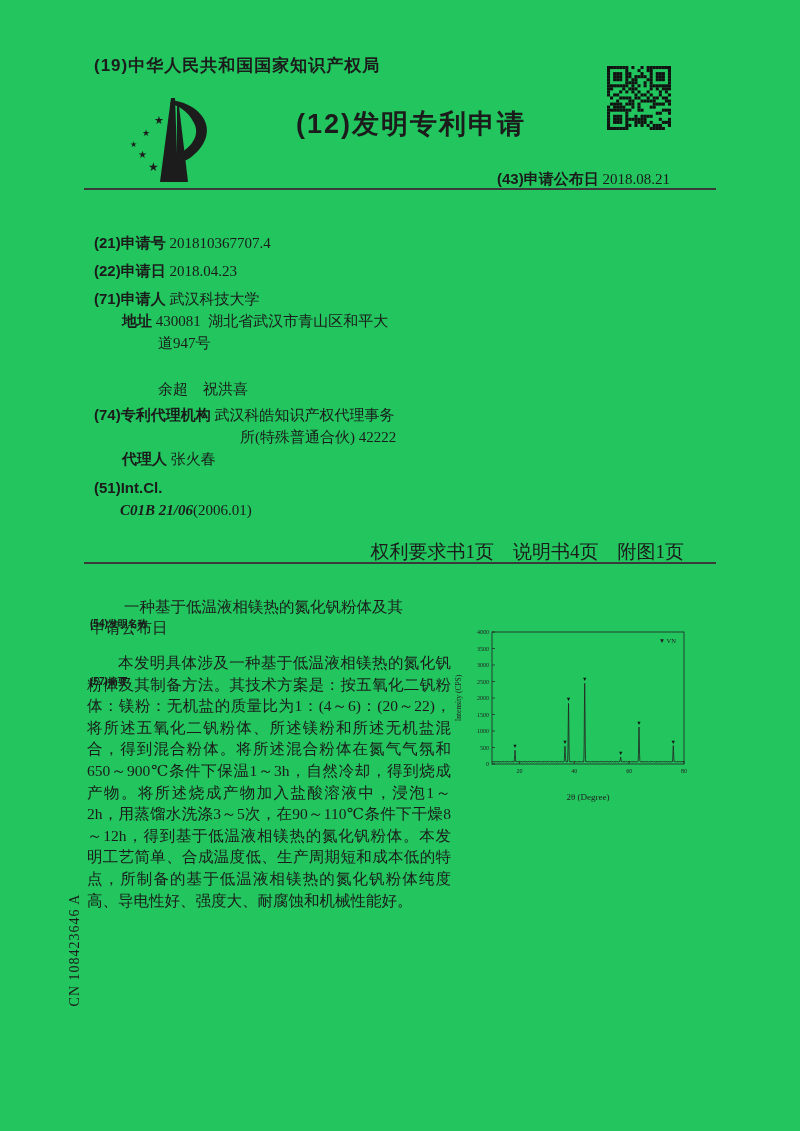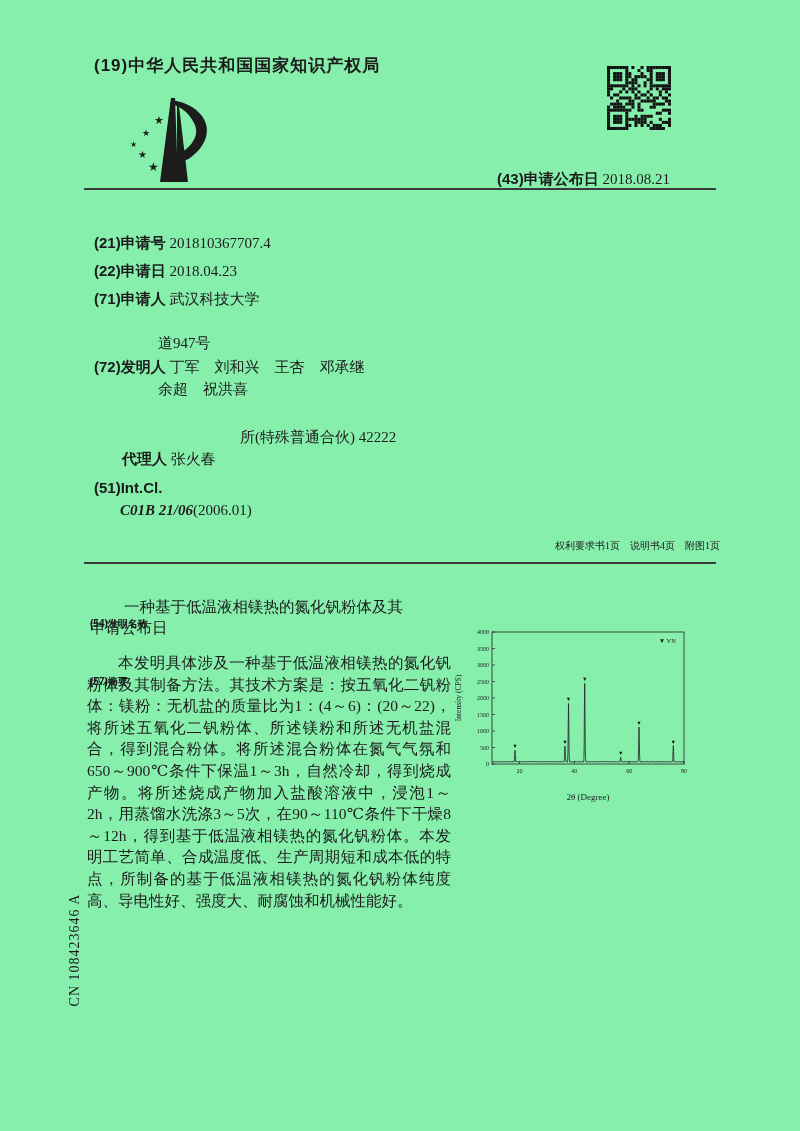--- a/index.html
+++ b/index.html
@@ -1,37 +1,37 @@
 <!DOCTYPE html>
 <html><head>
 <meta charset="utf-8">
 <style>
   * { margin:0; padding:0; box-sizing:border-box; }
   html,body { background:#e8e8e8; }
   .page {
     position:relative; width:800px; height:1131px; margin:0 auto;
-    background:#86efac; overflow:hidden;
+    background:#22c55e; overflow:hidden;
     font-family:"Liberation Serif","DejaVu Serif",serif; color:#1b1b1b;
   }
   .abs { position:absolute; }
   .sans-b { font-family:"Liberation Sans","DejaVu Sans",sans-serif; font-weight:bold; }
   .serif { font-family:"Liberation Serif","DejaVu Serif",serif; }
   .office { left:94px; top:54px; font-size:17px; letter-spacing:1px; }
   .doc-type { left:296px; top:106px; font-size:27px; letter-spacing:2px; }
   .qr { left:607px; top:66px; width:64px; height:64px; }
   .logo { left:118px; top:92px; width:112px; height:96px; }
   .pub-row { left:497px; font-size:15px; white-space:pre; }
   .pub-row .lbl { font-family:"Liberation Sans","DejaVu Sans",sans-serif; font-weight:bold; }
   .pub-row .val { font-family:"Liberation Serif","DejaVu Serif",serif; }
   .rule { left:84px; width:632px; height:2px; background:#3a3a3a; }
   .bib { font-size:15px; white-space:pre;margin-top:32px; }
   .bib .lbl { font-family:"Liberation Sans","DejaVu Sans",sans-serif; font-weight:bold; }
   .bib .val { font-family:"Liberation Serif","DejaVu Serif",serif; }
   .intcl-code { font-style:italic; font-weight:bold; }
-  .pages-info { right:80px; top:539px; font-size:10px; white-space:pre; text-align:right; }
+  .pages-info { right:116px; top:539px; font-size:19px; white-space:pre; text-align:right; }
   .sec-label { font-size:10px;margin-top:42px; }
   .body-text { font-size:15.5px; line-height:21.6px;text-align:right; }
   .abstract { left:87px; top:652px; width:364px; text-align:justify; text-indent:2em; }
   .chart { left:452px; top:616px; width:244px; height:192px; }
   .side-num {
     left:5px; top:942px; width:140px; text-align:center;
     transform:rotate(-90deg); font-size:14px; letter-spacing:1px; white-space:pre;
   }
 </style>
 </head>
@@ -288,35 +288,37 @@
         <path d="M54,8 C 90,14 102,44 72,66 C 64,71 58,70 56,64 C 68,60 84,46 76,31 C 70,19 60,13 52,12 Z"></path>
         <text x="36" y="32" font-size="11">★</text>
         <text x="24" y="44" font-size="9">★</text>
         <text x="12" y="55" font-size="8">★</text>
         <text x="20" y="66" font-size="10">★</text>
         <text x="30" y="79" font-size="12">★</text>
       </g>
     </svg>
   </div>
 
+  <div class="abs doc-type sans-b">(12)发明专利申请</div>
 
   <div class="abs pub-row" style="top:170px;"><span class="lbl">(43)申请公布日</span><span class="val"> <span>2018.08.21</span></span></div>
 
   <div class="abs rule" style="top:188px;"></div>
 
   <div class="abs bib" style="left:94px; top:202px;"><span class="lbl">(21)申请号</span><span class="val"> <span>201810367707.4</span></span></div>
 
   <div class="abs bib" style="left:94px; top:230px;text-align:right;"><span class="lbl">(22)申请日</span><span class="val"> <span>2018.04.23</span></span></div>
 
   <div class="abs bib" style="left:94px; top:258px;"><span class="lbl">(71)申请人</span><span class="val"> <span>武汉科技大学</span></span></div>
+  <div class="abs bib" style="left:122px; top:280px;"><span class="lbl">地址</span><span class="val"> <span>430081  湖北省武汉市青山区和平大</span></span></div>
   <div class="abs bib val serif" style="left:158px; top:302px;">道947号</div>
 
-  <div class="abs bib" style="left:94px; top:326px;"><span class="lbl">(72)发明人</span><span class="val"> <span>丁军　刘和兴　王杏　邓承继</span></span></div>
   <div class="abs bib val serif" style="left:158px; top:348px;">余超　祝洪喜</div>
 
+  <div class="abs bib" style="left:94px; top:374px;"><span class="lbl">(74)专利代理机构</span><span class="val"> <span>武汉科皓知识产权代理事务</span></span></div>
   <div class="abs bib val serif" style="left:240px; top:396px;">所(特殊普通合伙) 42222</div>
   <div class="abs bib" style="left:122px; top:418px;"><span class="lbl">代理人</span><span class="val"> <span>张火春</span></span></div>
 
   <div class="abs bib" style="left:94px; top:447px;"><span class="lbl">(51)Int.Cl.</span></div>
   <div class="abs bib val serif" style="left:120px; top:470px;"><span class="intcl-code">C01B 21/06</span><span>(2006.01)</span></div>
 
   <div class="abs pages-info serif">权利要求书1页　说明书4页　附图1页</div>
 
   <div class="abs rule" style="top:562px;"></div>
 

